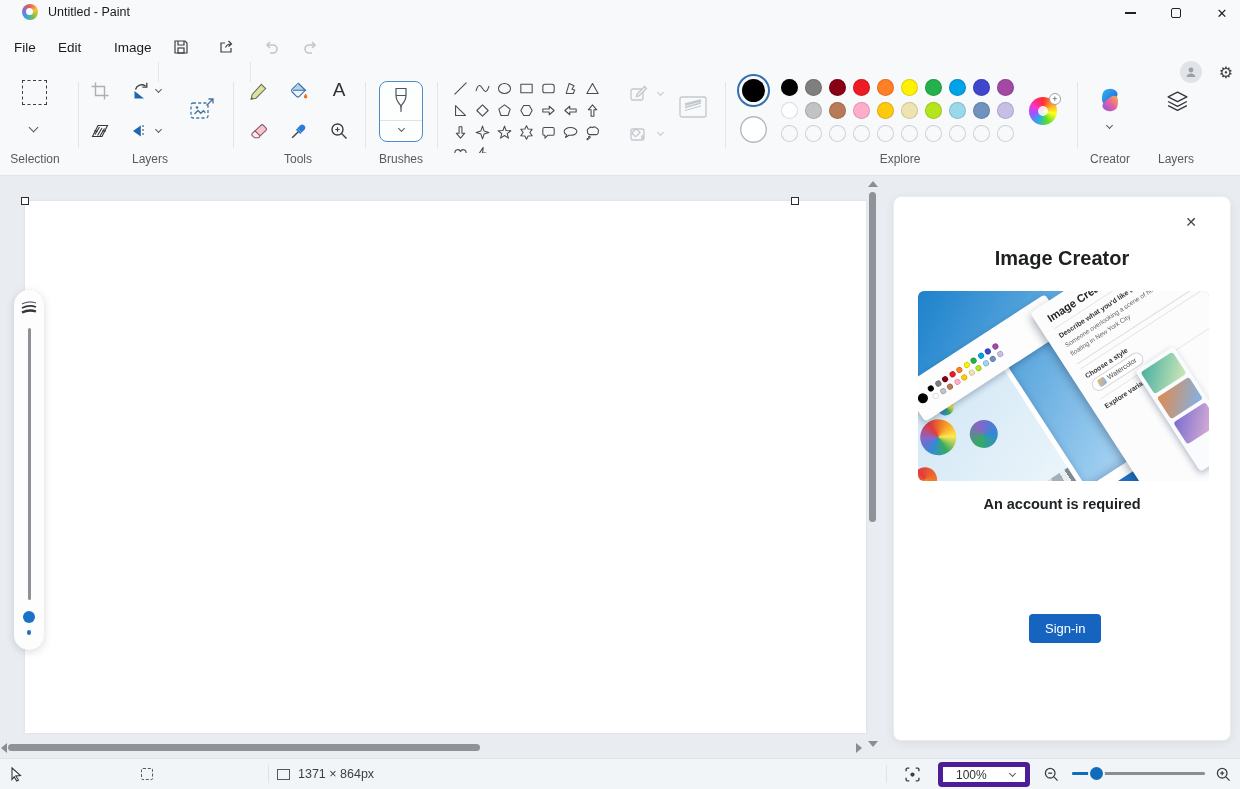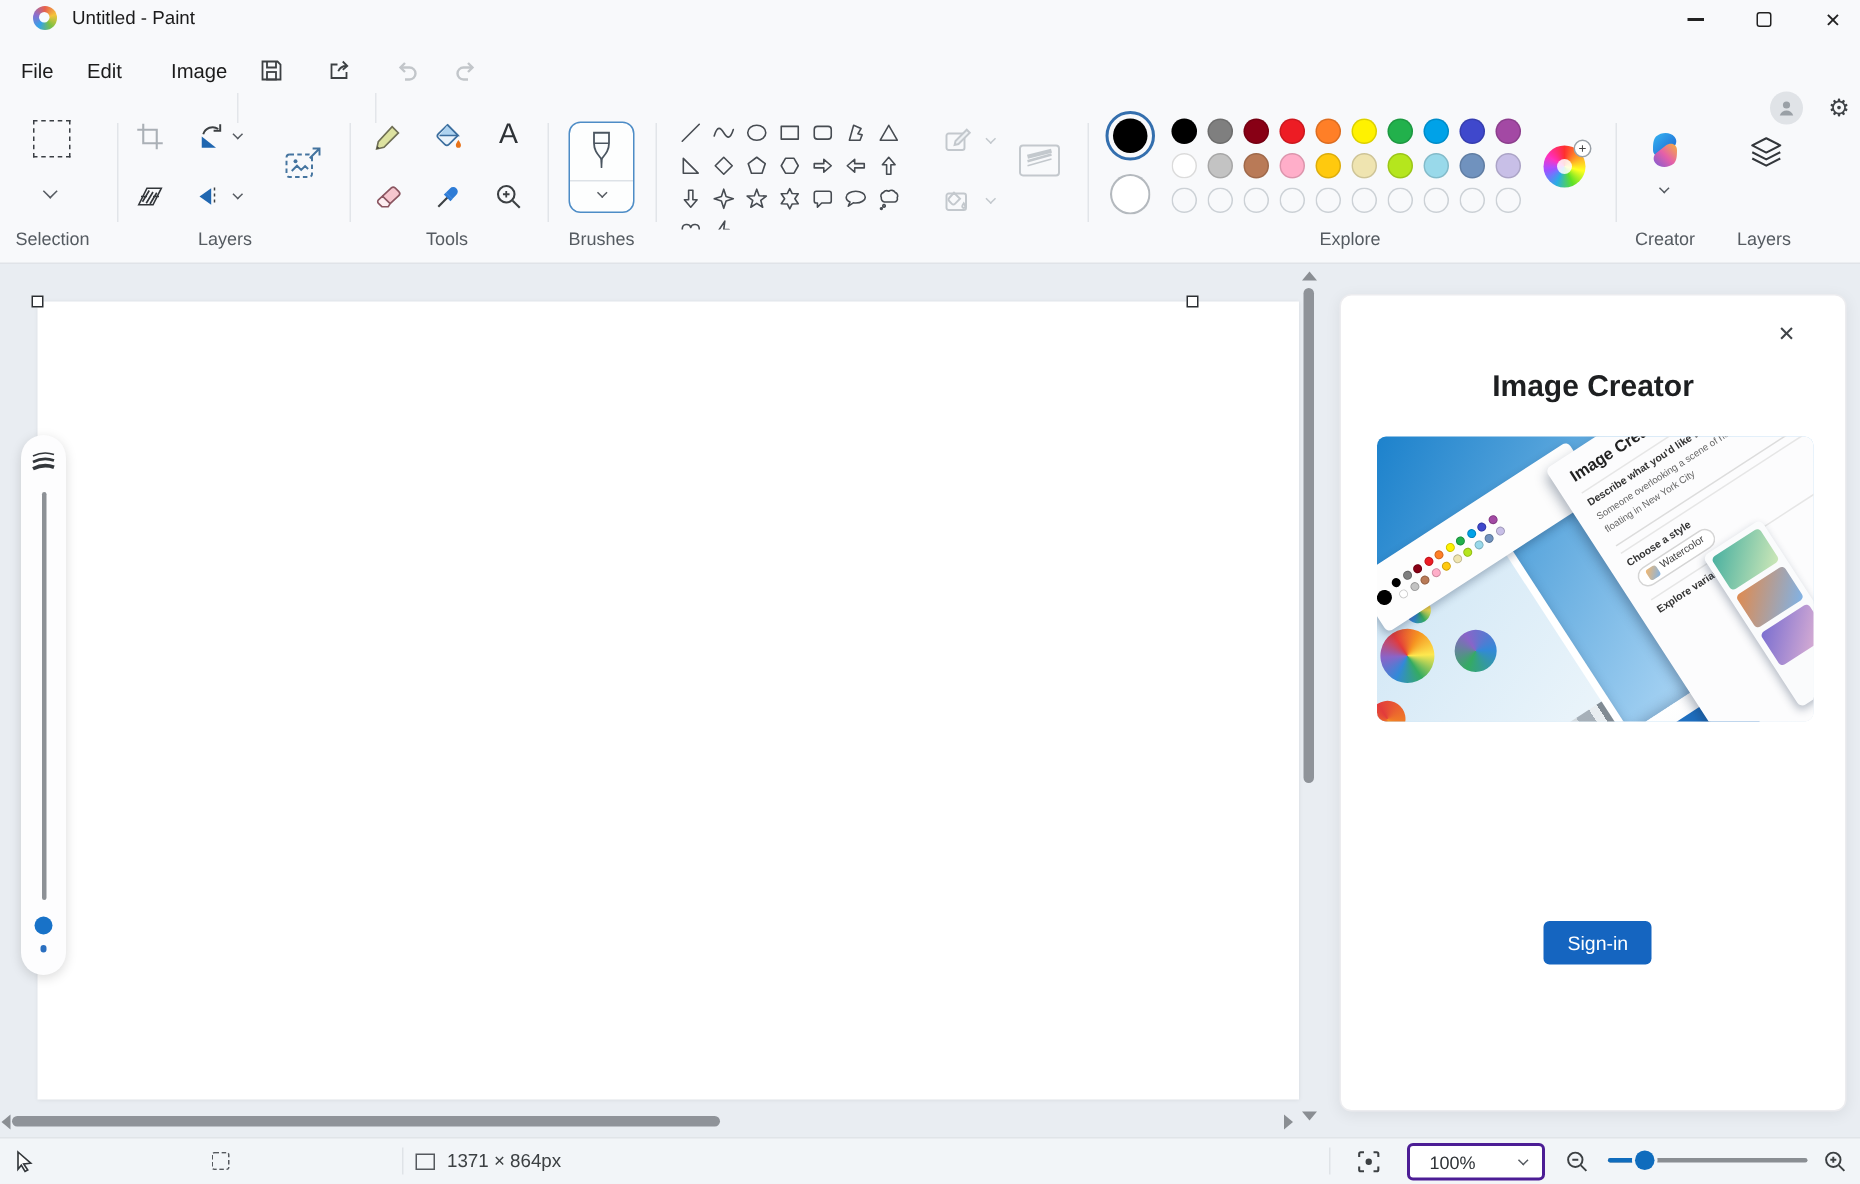--- a/index.html
+++ b/index.html
@@ -107,21 +107,21 @@
   .panel .body{position:absolute;left:19px;top:328px;width:300px;text-align:center;font-size:13.5px;color:#3c4043;line-height:1.35;}
   .signin{position:absolute;left:135px;top:417px;min-width:68px;height:29px;background:#1565c0;color:#fff;border:none;border-radius:4px;
     font-size:13px;font-family:"Liberation Sans",sans-serif;padding:0 16px;}
 
   
   .statusbar{position:absolute;left:0;top:758px;width:1240px;height:31px;background:#f2f5f8;border-top:1px solid #e0e4e8;}
   .sb-item{position:absolute;top:0;height:30px;display:flex;align-items:center;color:#3c4043;font-size:12.5px;}
   .sb-sep{position:absolute;top:6px;width:1px;height:18px;background:#dfe3e7;}
   .sb-selicon{width:12px;height:12px;border:1.2px dashed #55595e;border-radius:2px;}
   .sb-canvicon{width:13px;height:11px;border:1.4px solid #55595e;}
-  .zoomdd{position:absolute;left:938px;top:3px;width:92px;height:25px;background:#fff;border:2px solid #4c1d95;border-radius:4px;
+  .zoomdd{position:absolute;left:938px;top:3px;width:92px;height:25px;background:#fff;border:5px solid #4c1d95;border-radius:4px;
     display:flex;align-items:center;font-size:12px;color:#2e3236;padding:0 10px 0 13px;justify-content:space-between;}
   .ztrack{position:absolute;left:1072px;top:13px;width:133px;height:3px;border-radius:2px;background:#8a8e93;}
   .zfill{position:absolute;left:1072px;top:13px;width:22px;height:3px;border-radius:2px;background:#0f6cbd;}
   .zthumb{position:absolute;left:1090px;top:8px;width:13px;height:13px;border-radius:50%;background:#0f6cbd;box-shadow:0 0 0 2px #f2f5f8;}
 
   svg.ic{display:block;}
 </style>
 </head>
 <body>
 
@@ -588,20 +588,21 @@
         <div class="dv"></div>
         <div class="lab">Explore variants</div>
       </div>
       <div class="tilt pr-variants">
         <div class="th" style="background:linear-gradient(135deg,#49b0a0,#cfe8b8)"></div>
         <div class="th" style="background:linear-gradient(135deg,#e08a4e,#7fb3e8)"></div>
         <div class="th" style="background:linear-gradient(135deg,#7a6ed0,#e8b8d4)"></div>
       </div>
     </div>
 
+    <div class="heading">An account is required</div>
     <button class="signin">Sign-in</button>
   </div>
 
   <div class="statusbar">
     <div class="sb-item" style="left:8px">
       <svg class="ic" width="16" height="16" viewBox="0 0 16 16">
         <path d="M4 2l8.5 7.5-4.7.5 2.7 4-1.8 1-2.5-4.2L4 13.5Z" fill="#fdfdfd" stroke="#33373b" stroke-width="1.1"></path>
         </svg>
     </div>
     <div class="sb-item" style="left:141px">

